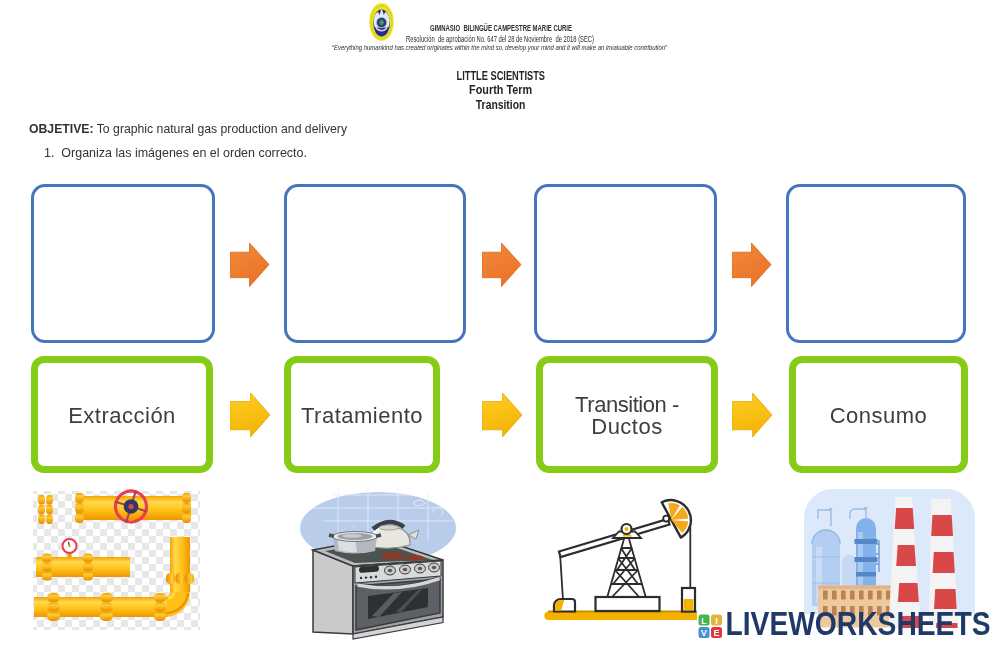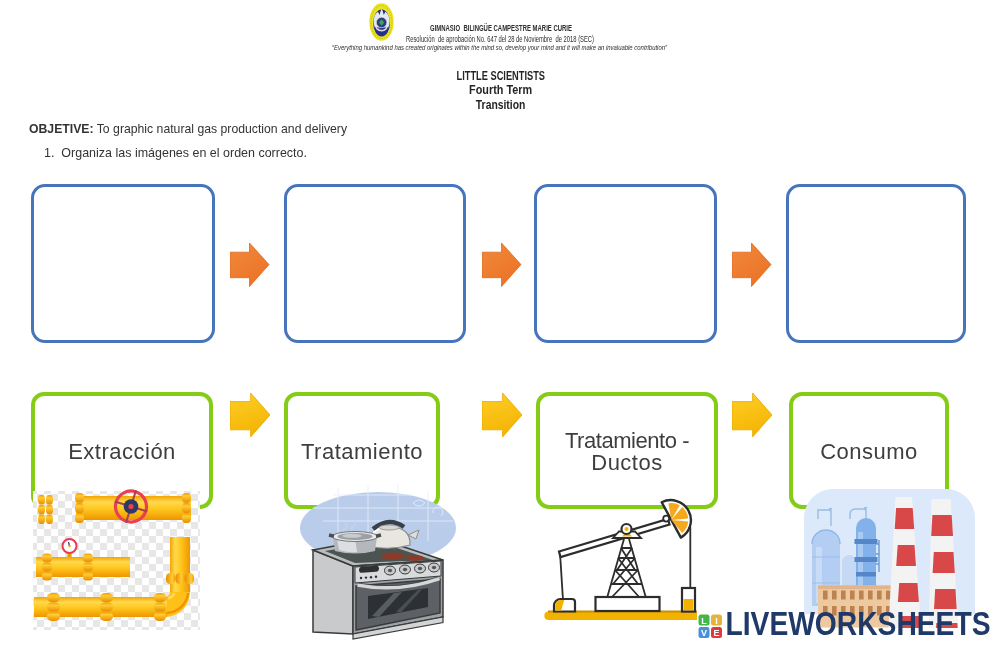--- a/index.html
+++ b/index.html
@@ -1,18 +1,18 @@
 <!DOCTYPE html>
 <html><head>
 <meta charset="utf-8">
 <style>
 html,body{margin:0;padding:0;width:1000px;height:646px;background:#fff;font-family:"Liberation Sans",sans-serif;overflow:hidden;}
 .abs{position:absolute;}
 .bbox{position:absolute;top:184px;height:159px;border:3px solid #4775bb;border-radius:14px;box-sizing:border-box;background:#fff;}
-.gbox{position:absolute;top:356px;height:117px;border:4px solid #84cc16;border-radius:13px;box-sizing:border-box;background:#fff;display:flex;align-items:center;justify-content:center;text-align:center;color:#3e3e3e;font-size:22px;letter-spacing:0.5px;line-height:22px;padding-top:3px;margin-top:36px;}
+.gbox{position:absolute;top:356px;height:117px;border:7px solid #84cc16;border-radius:13px;box-sizing:border-box;background:#fff;display:flex;align-items:center;justify-content:center;text-align:center;color:#3e3e3e;font-size:22px;letter-spacing:0.5px;line-height:22px;padding-top:3px;}
 </style>
 </head>
 <body>
 
 <svg class="abs" style="left:369px;top:3px" width="25" height="38" viewBox="0 0 25 38">
   <ellipse cx="12.5" cy="19" rx="12.2" ry="18.7" fill="#eae41e"></ellipse>
   <ellipse cx="12.5" cy="19" rx="10.4" ry="16.5" fill="none" stroke="#d2c62a" stroke-width="1.4" stroke-dasharray="1.4 1.1"></ellipse>
   <ellipse cx="12.6" cy="20" rx="8.4" ry="13.4" fill="#252e8a"></ellipse>
   <path d="M4.6,17 Q5.6,10.5 9,8.8 L10.5,12 Q12,6.5 12.6,6 Q13.5,7 14.8,12 L16.3,8.8 Q19.8,11 20.7,17 Q21,21 19.3,24.5 L5.9,24.5 Q4.2,21 4.6,17 Z" fill="#e6e8f1"></path>
   <circle cx="12.6" cy="19.5" r="5.2" fill="#2a3f77"></circle>
@@ -60,23 +60,23 @@
     <polygon points="0,9.2 19.5,9.2 19.5,0 39,21.6 19.5,43.5 19.5,34.7 0,34.7" fill="url(#og)" stroke="#dd6a1f" stroke-width="0.8"></polygon>
   </svg>
 <svg class="abs" style="left:732px;top:243px" width="40" height="44" viewBox="0 0 40 44">
     <polygon points="0,9.2 19.5,9.2 19.5,0 39,21.6 19.5,43.5 19.5,34.7 0,34.7" fill="url(#og)" stroke="#dd6a1f" stroke-width="0.8"></polygon>
   </svg>
 
 
 <div class="gbox" style="left:31px;width:182px;">Extracción</div>
 <div class="gbox" style="left:284px;width:156px;">Tratamiento</div>
 <div class="gbox" style="left:536px;width:182px;">
-    <span><span style="letter-spacing:-0.45px">Tratamiento -</span><br>Ductos</span>
+    <span><span style="letter-spacing:-0.45px">Transition -</span><br>Ductos</span>
   </div>
-<div class="gbox" style="left:789px;width:160px;">Consumo</div>
+<div class="gbox" style="left:789px;width:179px;">Consumo</div>
 
 
 <svg class="abs" style="left:229.7px;top:392.5px" width="40" height="44" viewBox="0 0 40 44">
     <defs>
       <linearGradient id="yg" x1="0" y1="0" x2="0.3" y2="1">
         <stop offset="0" stop-color="#ffce27"></stop>
         <stop offset="1" stop-color="#f4b505"></stop>
       </linearGradient>
     </defs>
     <polygon points="0,8.6 20.6,8.6 20.6,0 40,21.9 20.6,44 20.6,36.8 0,36.8" fill="url(#yg)" stroke="#e5a800" stroke-width="0.8"></polygon>

